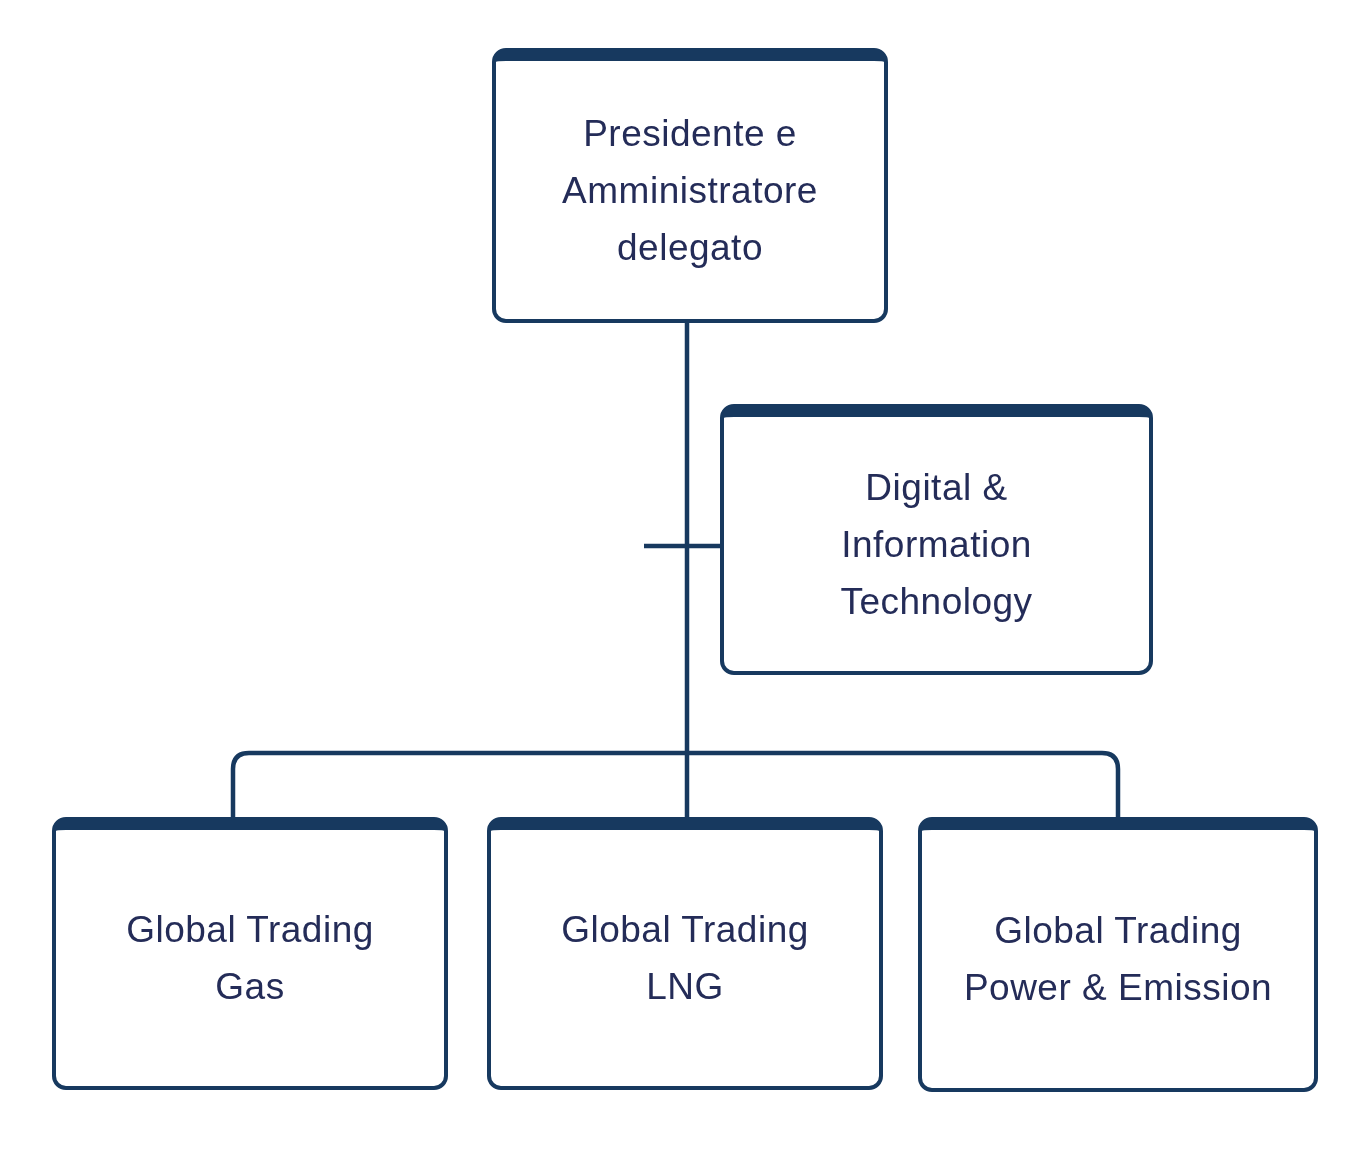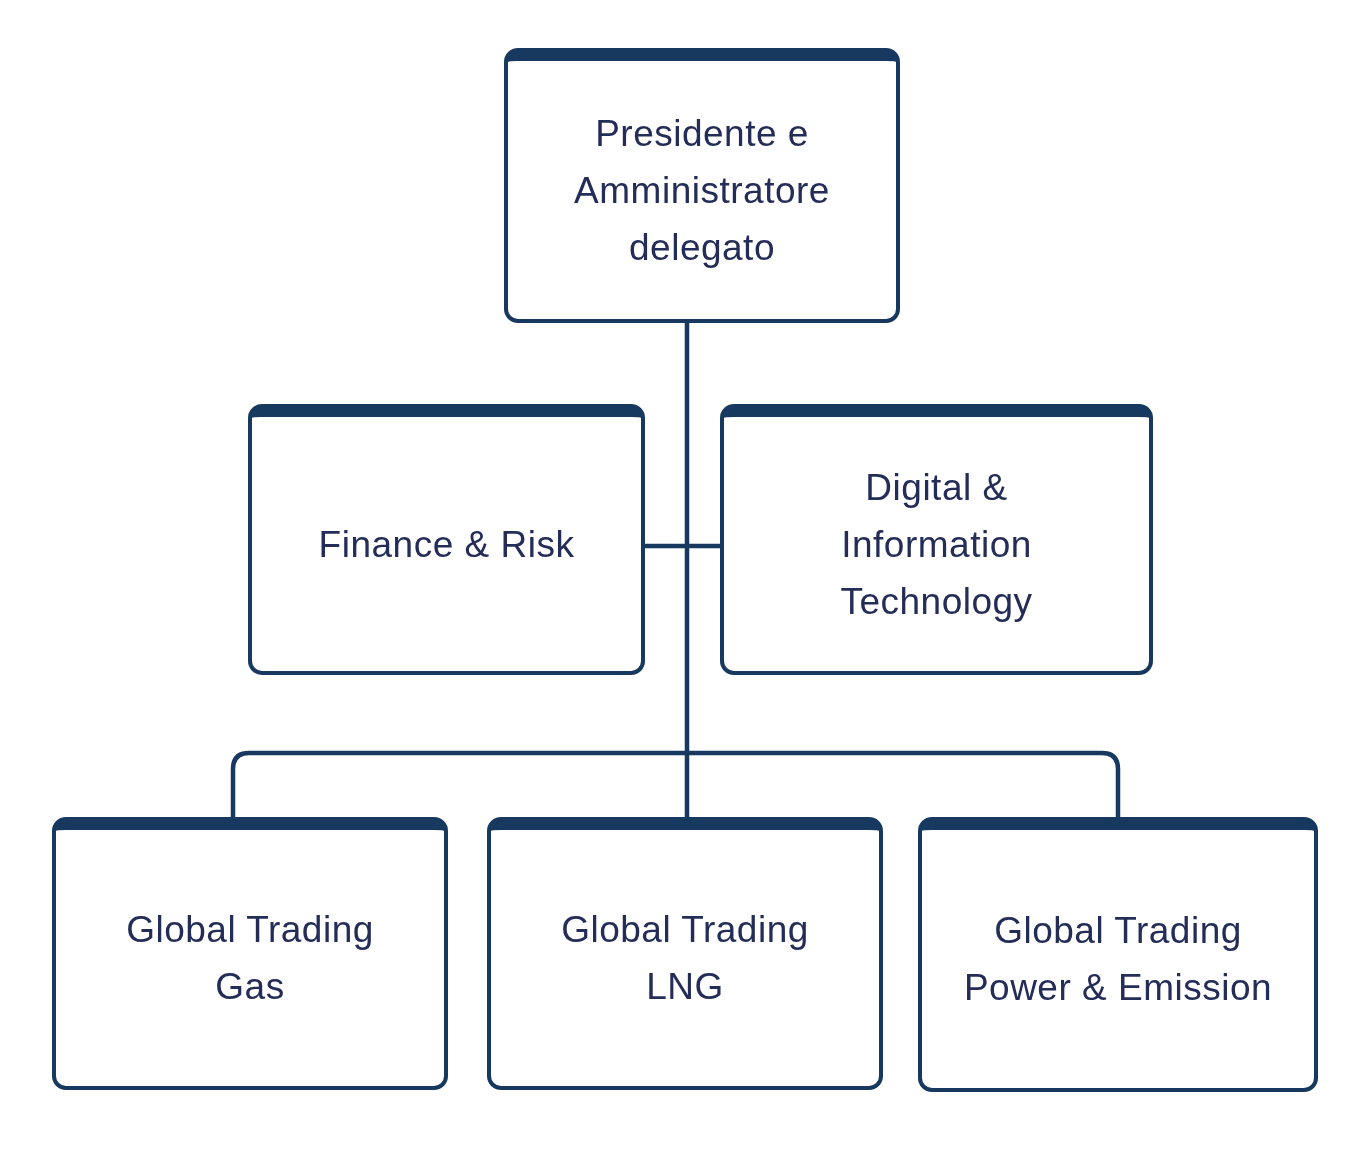--- a/index.html
+++ b/index.html
@@ -43,21 +43,21 @@
     text-align: center;
   }
   .node .label {
     white-space: pre-line;
     color: var(--text);
     font-size: 37px;
     line-height: 57px;
     letter-spacing: 0.5px;
   }
   
-  .node-root    { left: 492px; top: 48px;  width: 396px; height: 275px; margin-left: 12px; }
+  .node-root    { left: 492px; top: 48px;  width: 396px; height: 275px; }
   .node-finance { left: 248px; top: 404px; width: 397px; height: 271px; }
   .node-digital { left: 720px; top: 404px; width: 433px; height: 271px; }
   .node-gas     { left: 52px;  top: 817px; width: 396px; height: 273px; }
   .node-lng     { left: 487px; top: 817px; width: 396px; height: 273px; }
   .node-power   { left: 918px; top: 817px; width: 400px; height: 275px; }
 </style>
 </head>
 <body>
 
 <div class="canvas">
@@ -70,23 +70,20 @@
 
     <path d="M 233 818 L 233 769 Q 233 753 249 753 L 1102 753 Q 1118 753 1118 769 L 1118 818"></path>
   </svg>
 
   <div class="node node-root">
     <span class="label">Presidente e
 Amministratore
 delegato</span>
   </div>
 
-  <div class="node node-finance">
-    <span class="label">Finance &amp; Risk</span>
-  </div>
 
   <div class="node node-digital">
     <span class="label">Digital &amp;
 Information
 Technology</span>
   </div>
 
   <div class="node node-gas">
     <span class="label">Global Trading
 Gas</span>

